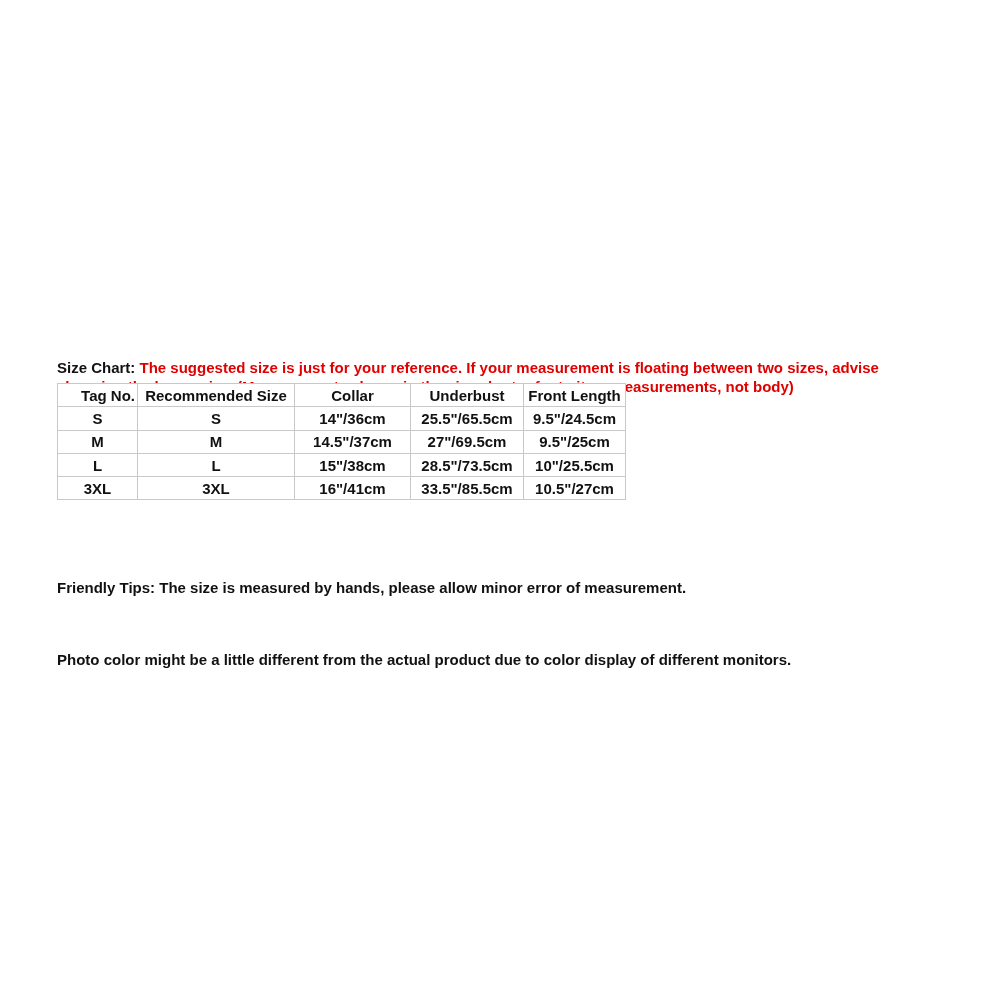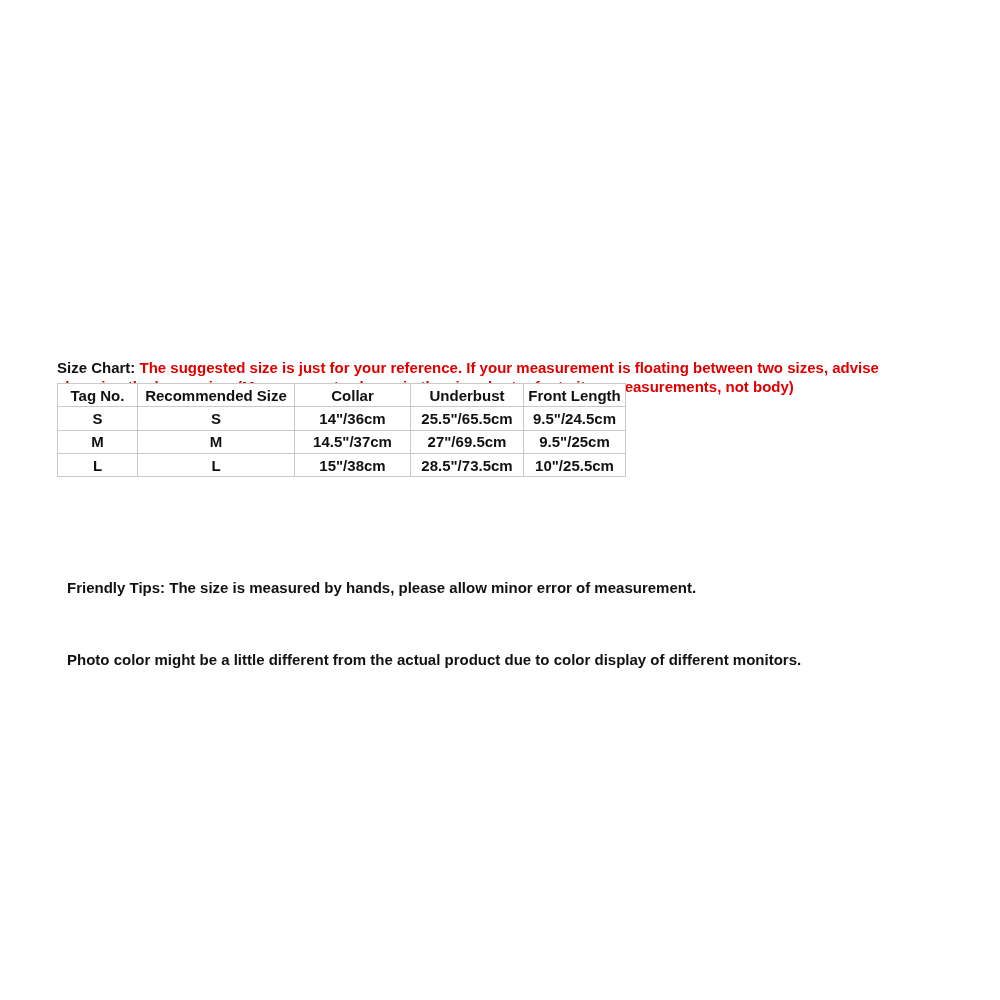--- a/index.html
+++ b/index.html
@@ -46,21 +46,21 @@
     padding: 0 2px;
     text-align: center;
     vertical-align: middle;
     white-space: nowrap;
     overflow: hidden;
     background: #ffffff;
     font-weight: bold;
   }
   .tip {
     position: absolute;
-    left: 67px;
+    left: 57px;
     font-size: 15px;
     font-weight: bold;
     color: #111111;
     white-space: nowrap;
     margin: 0;
   }
   .tip-1 { top: 579px; }
   .tip-2 { top: 603px; margin-top: 48px; }
 </style>
 </head>
@@ -73,21 +73,21 @@
   <table class="size-table">
     <colgroup>
         <col style="width: 80px;">
         <col style="width: 157px;">
         <col style="width: 116px;">
         <col style="width: 113px;">
         <col style="width: 102px;">
       </colgroup>
     <thead>
       <tr>
-          <th style="border-color: rgb(201, 201, 201);">Tag No.</th>
+          <th style="border-color: rgb(201, 201, 201); text-align: right;">Tag No.</th>
           <th style="border-color: rgb(201, 201, 201); margin-top: 26px;">Recommended Size</th>
           <th style="border-color: rgb(201, 201, 201);">Collar</th>
           <th style="border-color: rgb(201, 201, 201);">Underbust</th>
           <th style="border-color: rgb(201, 201, 201);">Front Length</th>
         </tr>
     </thead>
     <tbody>
         <tr>
           <td style="border-color: rgb(201, 201, 201);">S</td>
           <td style="border-color: rgb(201, 201, 201);">S</td>
@@ -102,19 +102,26 @@
           <td style="border-color: rgb(201, 201, 201);">27"/69.5cm</td>
           <td style="border-color: rgb(201, 201, 201);">9.5"/25cm</td>
         </tr>
         <tr>
           <td style="border-color: rgb(201, 201, 201);">L</td>
           <td style="border-color: rgb(201, 201, 201);">L</td>
           <td style="border-color: rgb(201, 201, 201);">15"/38cm</td>
           <td style="border-color: rgb(201, 201, 201);">28.5"/73.5cm</td>
           <td style="border-color: rgb(201, 201, 201);">10"/25.5cm</td>
         </tr>
+        <tr>
+          <td style="border-color: rgb(201, 201, 201);">3XL</td>
+          <td style="border-color: rgb(201, 201, 201);">3XL</td>
+          <td style="border-color: rgb(201, 201, 201);">16"/41cm</td>
+          <td style="border-color: rgb(201, 201, 201);">33.5"/85.5cm</td>
+          <td style="border-color: rgb(201, 201, 201);">10.5"/27cm</td>
+        </tr>
       </tbody>
   </table>
 
   <p class="tip tip-1">Friendly Tips: The size is measured by hands, please allow minor error of measurement.</p>
   <p class="tip tip-2">Photo color might be a little different from the actual product due to color display of different monitors.</p>
 
 </div>
 
 </body></html>

